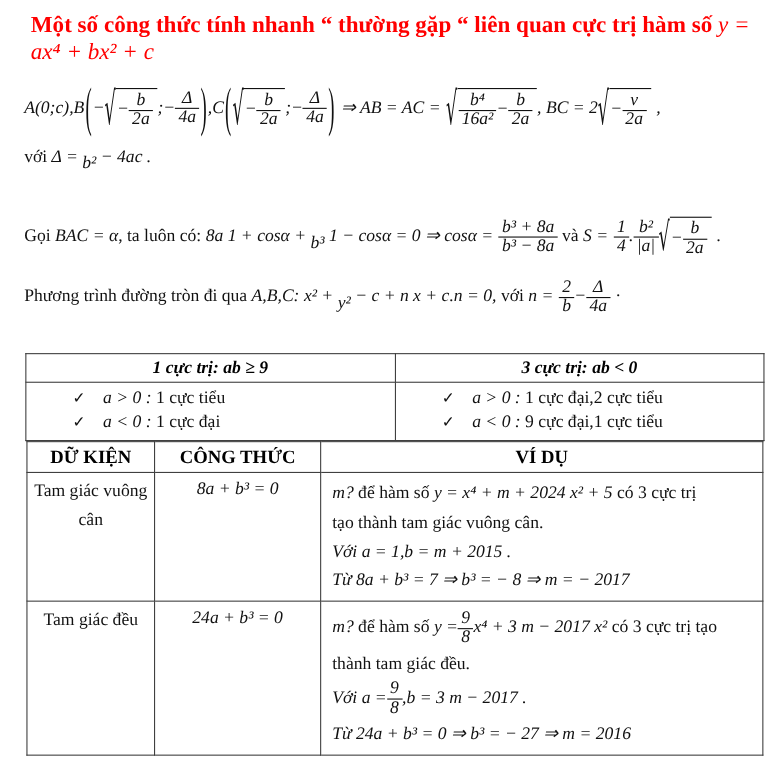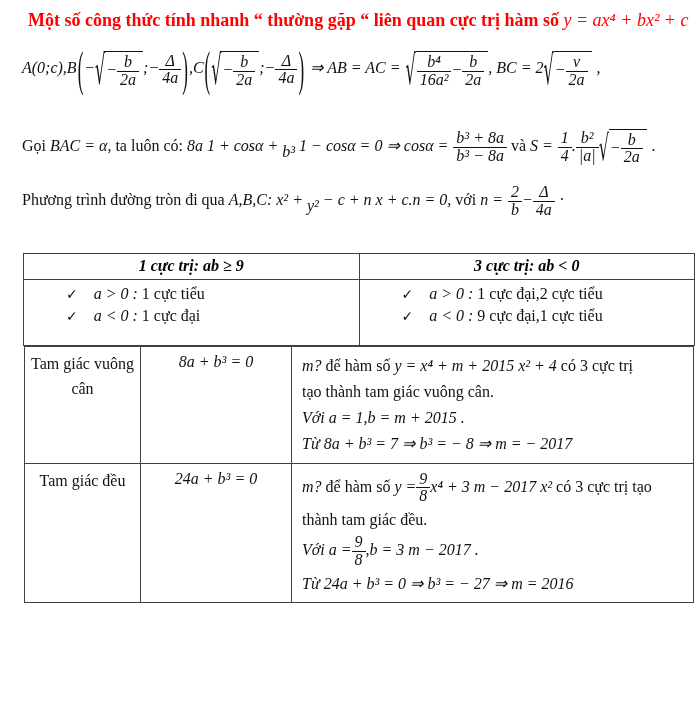--- a/index.html
+++ b/index.html
@@ -2,21 +2,21 @@
 <html><head>
 <meta charset="utf-8">
 <style>
   html,body{margin:0;padding:0;background:#fff;}
   body{width:700px;height:708px;overflow:hidden;
        font-family:"Liberation Serif", serif;font-size:16px;color:#111;}
   .page{padding:8px 4px 0 22px;}
   .blue{color:#000000;}
   .b{font-weight:bold;}
   .i{font-style:italic;}
-  .title{font-size:18px;font-weight:bold;color:#ff0000;margin:2px 0 20px 6px;}
+  .title{font-size:21px;font-weight:bold;color:#ff0000;margin:2px 0 20px 6px;}
   .mathline{margin:0 0 14px 0;white-space:nowrap;}
   .m{font-style:italic;}
   .low{vertical-align:-0.35em;}
   
   .frac{display:inline-block;vertical-align:middle;text-align:center;font-style:italic;line-height:1.05;}
   .frac>span{display:block;padding:0 3px;}
   .frac>.den{border-top:1px solid #111;}
   
   .sqrt{display:inline-block;vertical-align:middle;white-space:nowrap;}
   .sqrt>.rsign{display:inline-block;vertical-align:middle;font-family:"DejaVu Sans",sans-serif;}
@@ -24,21 +24,21 @@
   .sqrt.tall>.rsign{transform:scaleY(2.55);}
   .sqrt.med>.rsign{transform:scaleY(2.2);}
   
   .bp{display:inline-block;vertical-align:middle;transform:scaleY(2.9);font-size:17px;padding:0 1px;}
   .gap{display:inline-block;width:5px;}
   
   table{border-collapse:collapse;background:#fff;}
   .t1{width:672px;margin:34px 0 0 1px;}
   .t1 th,.t1 td{border:1.7px solid #404040;}
   .t1 th{height:23px;font-size:16px;text-align:center;}
-  .t1 td{vertical-align:middle;padding:3px 0 18px 0;width:50%;}
+  .t1 td{vertical-align:middle;padding:3px 0 5px 0;width:50%;}
   .chkline{padding:2px 0 2px 42px;}
   .chk{font-family:"DejaVu Sans",sans-serif;font-size:14px;margin-right:16px;}
   .h2red{color:#ff0000;font-size:17px;margin:42px 0 10px 5px;}
   .t2{width:670px;margin:0 0 0 2px;}
   .t2 th,.t2 td{border:1.7px solid #404040;}
   .t2 th{height:25px;font-size:17px;text-align:center;}
   .c1{width:113px;text-align:center;vertical-align:top;padding-top:4px;line-height:1.6;}
   .c2{width:148px;text-align:center;vertical-align:top;padding-top:6px;}
   .c3{padding:4px 6px 4px 10px;vertical-align:top;}
   .vline{margin:3px 0;line-height:1.45;}
@@ -49,20 +49,23 @@
 <div class="page">
 
   <div class="title">
     <span>Một số công thức tính nhanh “ thường gặp “ liên quan cực trị hàm số </span><span class="i" style="font-weight:normal">y = ax⁴ + bx² + c</span>
   </div>
 
   <div class="mathline" style="margin-bottom:16px;">
     <span class="m">A(0;c),B</span><span class="bp">(</span><span class="m">−</span><span class="sqrt tall"><span class="rsign">√</span><span class="rad"><span class="m">−</span><span class="frac"><span class="num">b</span><span class="den">2a</span></span></span></span><span class="m">;−</span><span class="frac"><span class="num">Δ</span><span class="den">4a</span></span><span class="bp">)</span><span class="m">,C</span><span class="bp">(</span><span class="sqrt tall"><span class="rsign">√</span><span class="rad"><span class="m">−</span><span class="frac"><span class="num">b</span><span class="den">2a</span></span></span></span><span class="m">;−</span><span class="frac"><span class="num">Δ</span><span class="den">4a</span></span><span class="bp">)</span><span class="gap"></span><span class="m">⇒ AB = AC =</span><span class="gap"></span><span class="sqrt tall"><span class="rsign">√</span><span class="rad"><span class="frac"><span class="num low">b⁴</span><span class="den">16a²</span></span><span class="m">−</span><span class="frac"><span class="num">b</span><span class="den">2a</span></span></span></span><span class="m">, BC = 2</span><span class="sqrt tall"><span class="rsign">√</span><span class="rad"><span class="m">−</span><span class="frac"><span class="num">v</span><span class="den">2a</span></span></span></span><span class="gap"></span><span class="m">,</span>
   </div>
 
+  <div class="mathline" style="margin-bottom:18px;">
+    <span>với </span><span class="m">Δ = </span><span class="m low">b²</span><span class="m"> − 4ac .</span>
+  </div>
 
   <div class="mathline" style="margin-bottom:18px;margin-top:40px;">
     <span>Gọi </span><span class="m">BAC = α</span><span>, ta luôn có: </span><span class="m">8a  1 + cosα   + </span><span class="m low">b³</span><span class="m">  1 − cosα   = 0 ⇒ cosα =</span><span class="gap"></span><span class="frac"><span class="num">b³ + 8a</span><span class="den">b³ − 8a</span></span><span> và </span><span class="m">S =</span><span class="gap"></span><span class="frac"><span class="num">1</span><span class="den">4</span></span><span class="m">.</span><span class="frac"><span class="num low">b²</span><span class="den">|a|</span></span><span class="sqrt med"><span class="rsign">√</span><span class="rad"><span class="m">−</span><span class="frac"><span class="num">b</span><span class="den">2a</span></span></span></span><span class="gap"></span><span class="m">.</span>
   </div>
 
   <div class="mathline" style="margin-bottom:0;">
     <span>Phương trình đường tròn đi qua  </span><span class="m">A,B,C</span><span class="m">: x² + </span><span class="m low">y²</span><span class="m"> −  c + n  x + c.n = 0,</span><span> với </span><span class="m">n =</span><span class="gap"></span><span class="frac"><span class="num">2</span><span class="den">b</span></span><span class="m">−</span><span class="frac"><span class="num">Δ</span><span class="den">4a</span></span><span class="gap"></span><span class="m">·</span>
   </div>
 
   <table class="t1">
@@ -80,25 +83,30 @@
         <div class="chkline"><span class="chk">✓</span><span class="i">a &gt; 0 :</span> <span>1 cực đại,2 cực tiểu</span></div>
         <div class="chkline"><span class="chk">✓</span><span class="i">a &lt; 0 :</span> <span>9 cực đại,1 cực tiểu</span></div>
       </td>
     </tr>
   </tbody>
     </table>
 
 
   <table class="t2">
     <tbody>
+        <tr>
+      <th class="blue" style="width:113px">DỮ KIỆN</th>
+      <th class="blue" style="width:148px">CÔNG THỨC</th>
+      <th class="blue">VÍ DỤ</th>
+    </tr>
     <tr>
       <td class="c1">Tam giác vuông cân</td>
       <td class="c2"><span class="i">8a + b³ = 0</span></td>
       <td class="c3">
-        <div class="vline"><span class="i">m?</span><span> để hàm số </span><span class="i">y = x⁴ +  m + 2015  x² + 4</span><span> có 3 cực trị</span></div>
+        <div class="vline"><span class="i">m?</span><span> để hàm số </span><span class="i">y = x⁴ +  m + 2024  x² + 5</span><span> có 3 cực trị</span></div>
         <div class="vline">tạo thành tam giác vuông cân.</div>
         <div class="vline i">Với  a = 1,b = m + 2015 .</div>
         <div class="vline i">Từ  8a + b³ = 7 ⇒ b³ = − 8 ⇒  m = − 2017</div>
       </td>
     </tr>
     <tr>
       <td class="c1">Tam giác đều</td>
       <td class="c2"><span class="i">24a + b³ = 0</span></td>
       <td class="c3">
         <div class="vline"><span class="i">m?</span><span> để hàm số </span><span class="i">y =</span><span class="frac"><span class="num">9</span><span class="den">8</span></span><span class="i">x⁴ + 3  m − 2017  x²</span><span> có 3 cực trị tạo</span></div>

